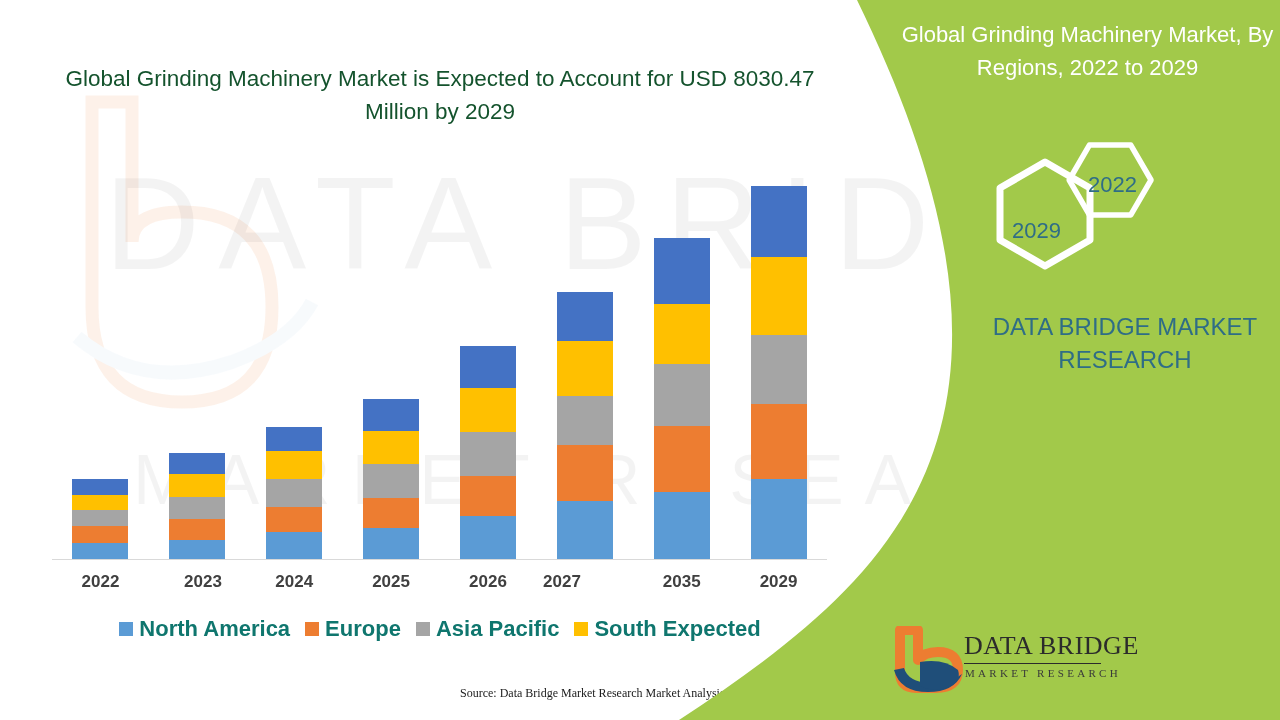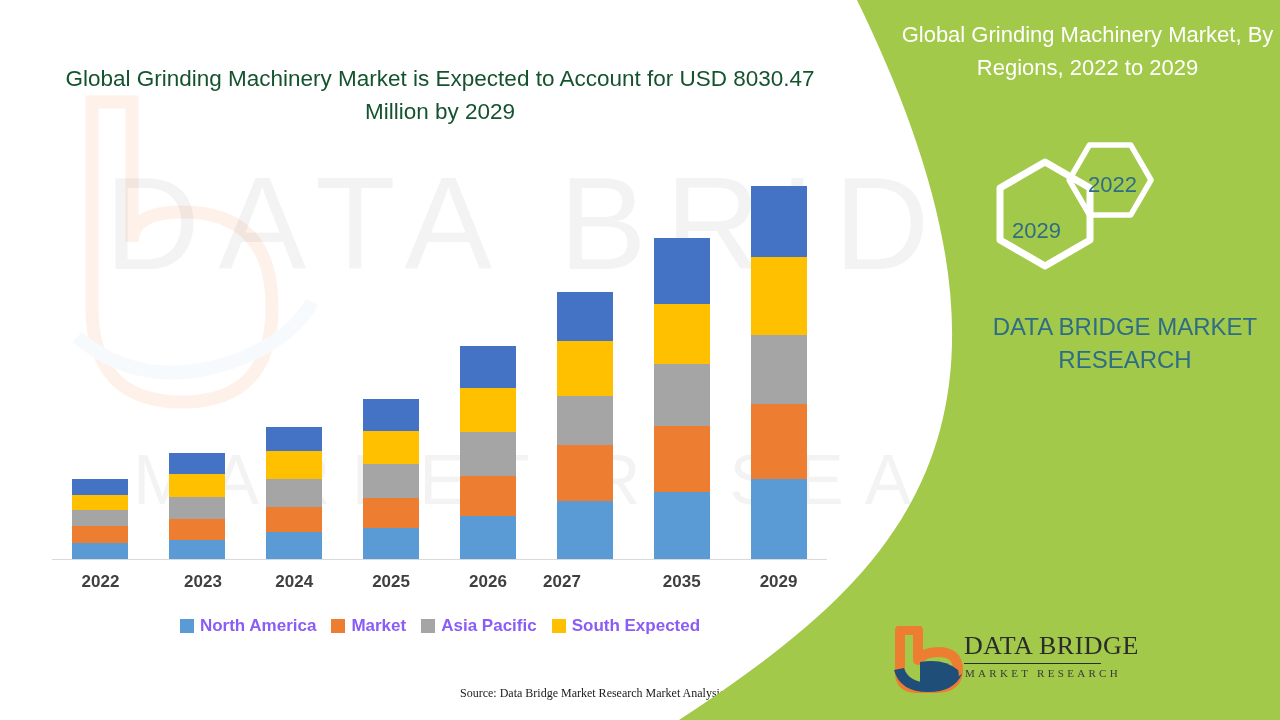--- a/index.html
+++ b/index.html
@@ -101,23 +101,23 @@
   .legend-item {
     display: flex;
     align-items: center;
     gap: 6px;
   }
   .legend-swatch {
     width: 14px; height: 14px;
     flex: 0 0 14px;
   }
   .legend-label {
-    font-size: 17px;
+    font-size: 22px;
     font-weight: bold;
-    color: #8b5cf6;
+    color: #0f766e;
     white-space: nowrap;
   }
 
   
   .footer-dmca {
     position: absolute;
     left: 30px; top: 683px;
     font-family: "Liberation Serif", serif;
     font-size: 12.5px;
     font-weight: bold;
@@ -290,21 +290,21 @@
       <div class="xlabel" style="left: 678.562px;">2029</div>
     </div>
 
   <div class="legend" id="legend">
       <div class="legend-item">
         <span class="legend-swatch" style="background: rgb(91, 155, 213);"></span>
         <span class="legend-label">North America</span>
       </div>
       <div class="legend-item">
         <span class="legend-swatch" style="background: rgb(237, 125, 49);"></span>
-        <span class="legend-label">Market</span>
+        <span class="legend-label">Europe</span>
       </div>
       <div class="legend-item">
         <span class="legend-swatch" style="background: rgb(165, 165, 165);"></span>
         <span class="legend-label">Asia Pacific</span>
       </div>
       <div class="legend-item">
         <span class="legend-swatch" style="background: rgb(255, 192, 0);"></span>
         <span class="legend-label">South Expected</span>
       </div>
     </div>

